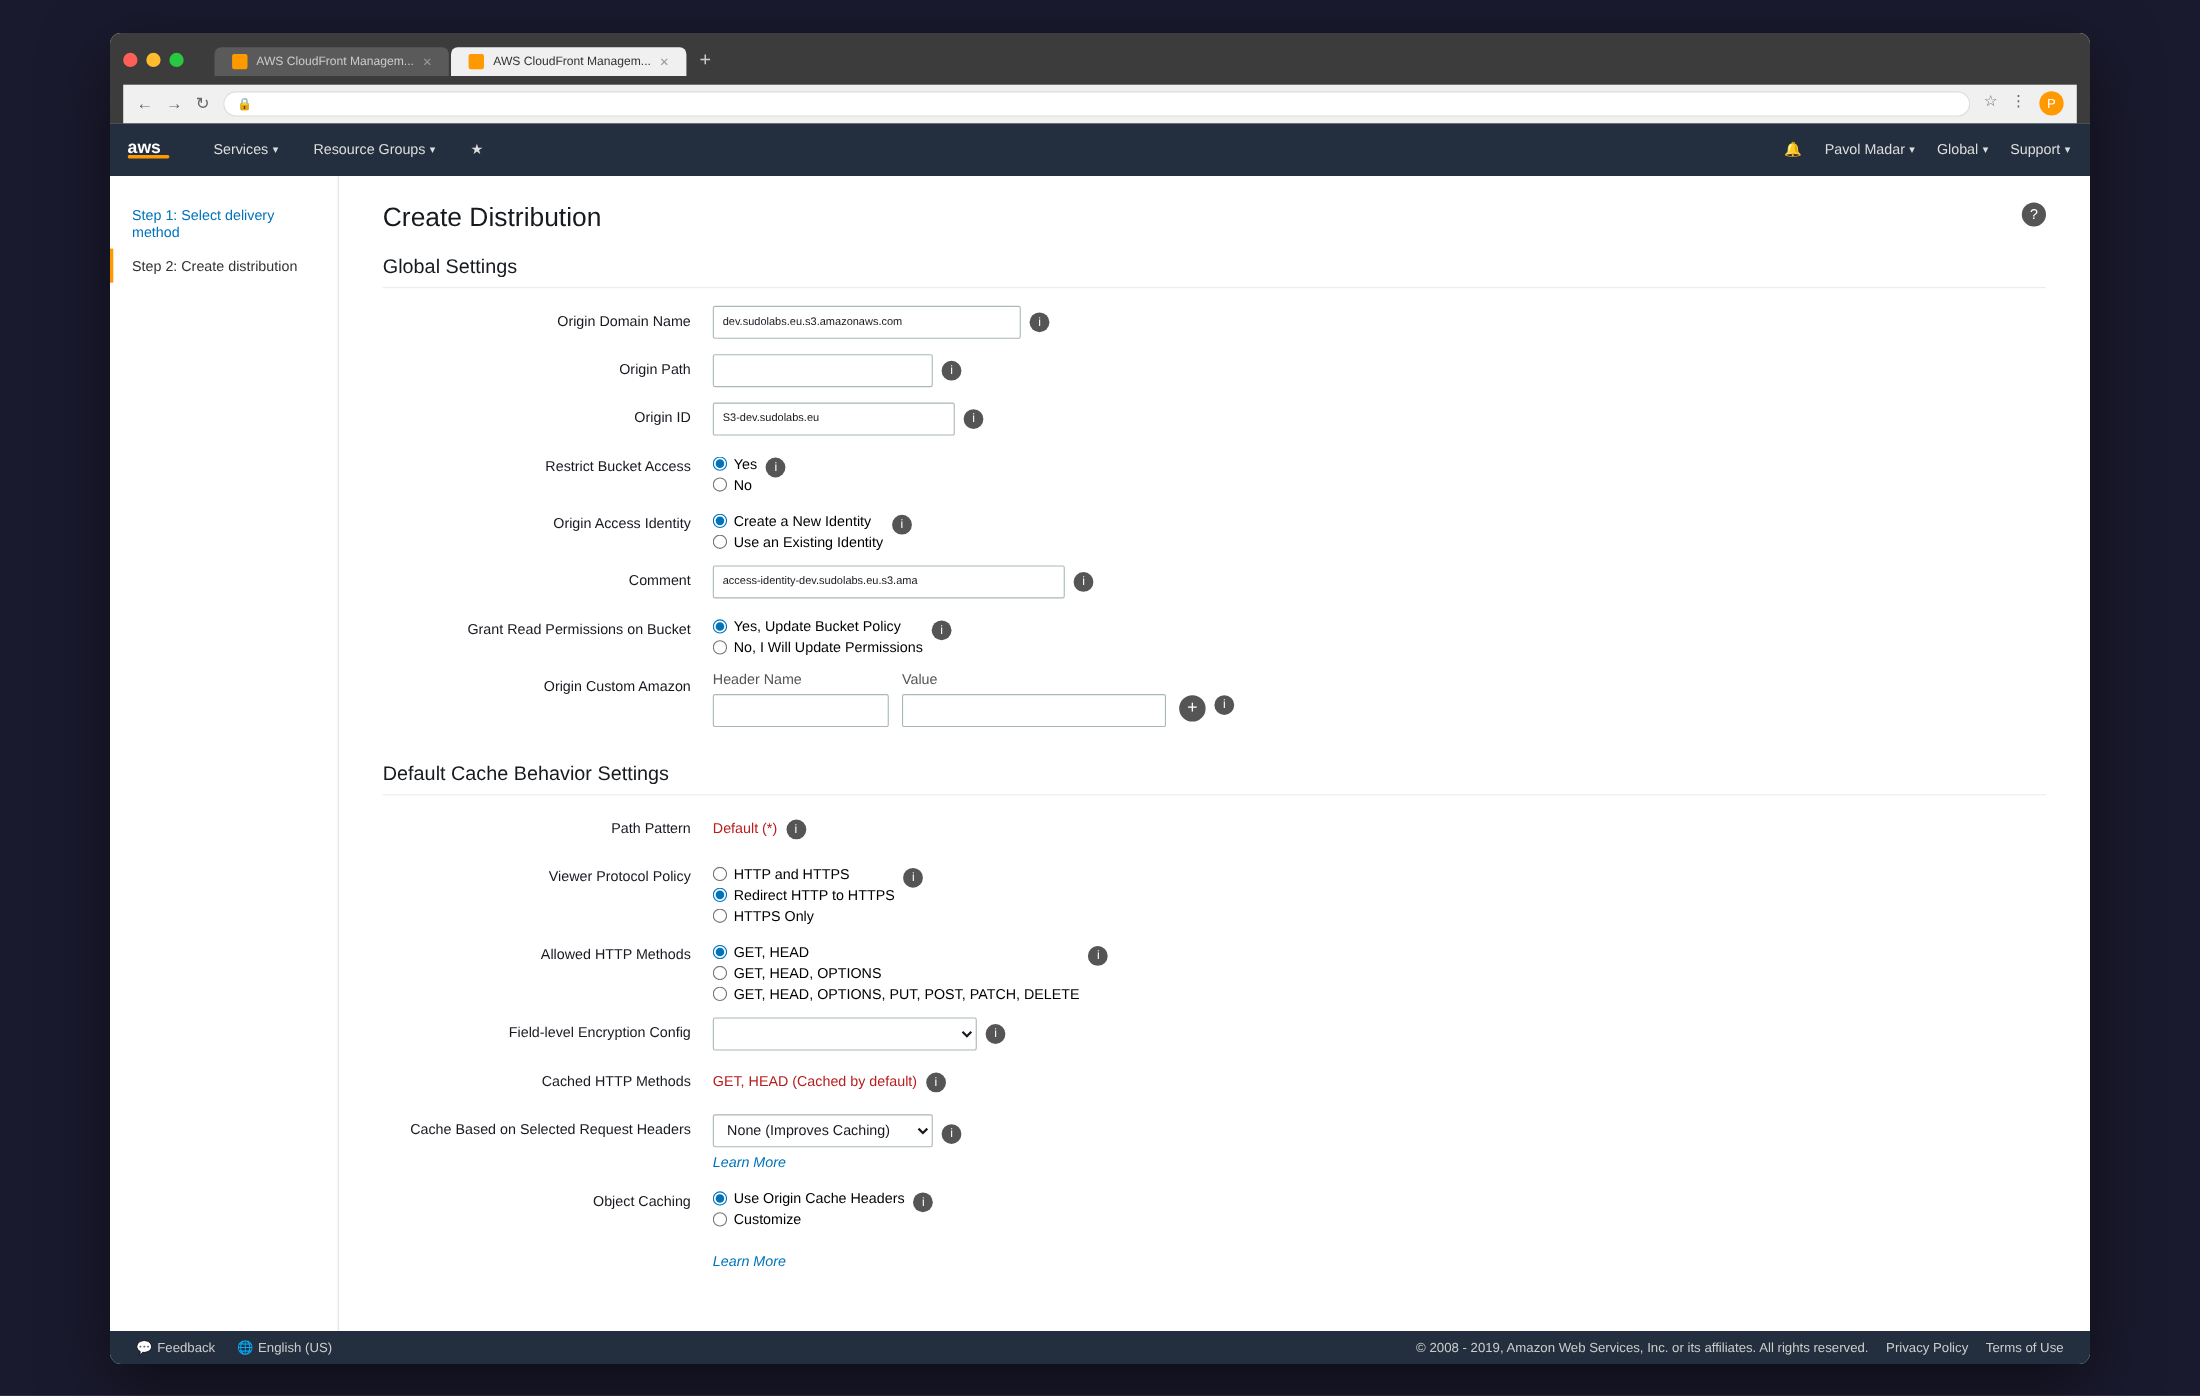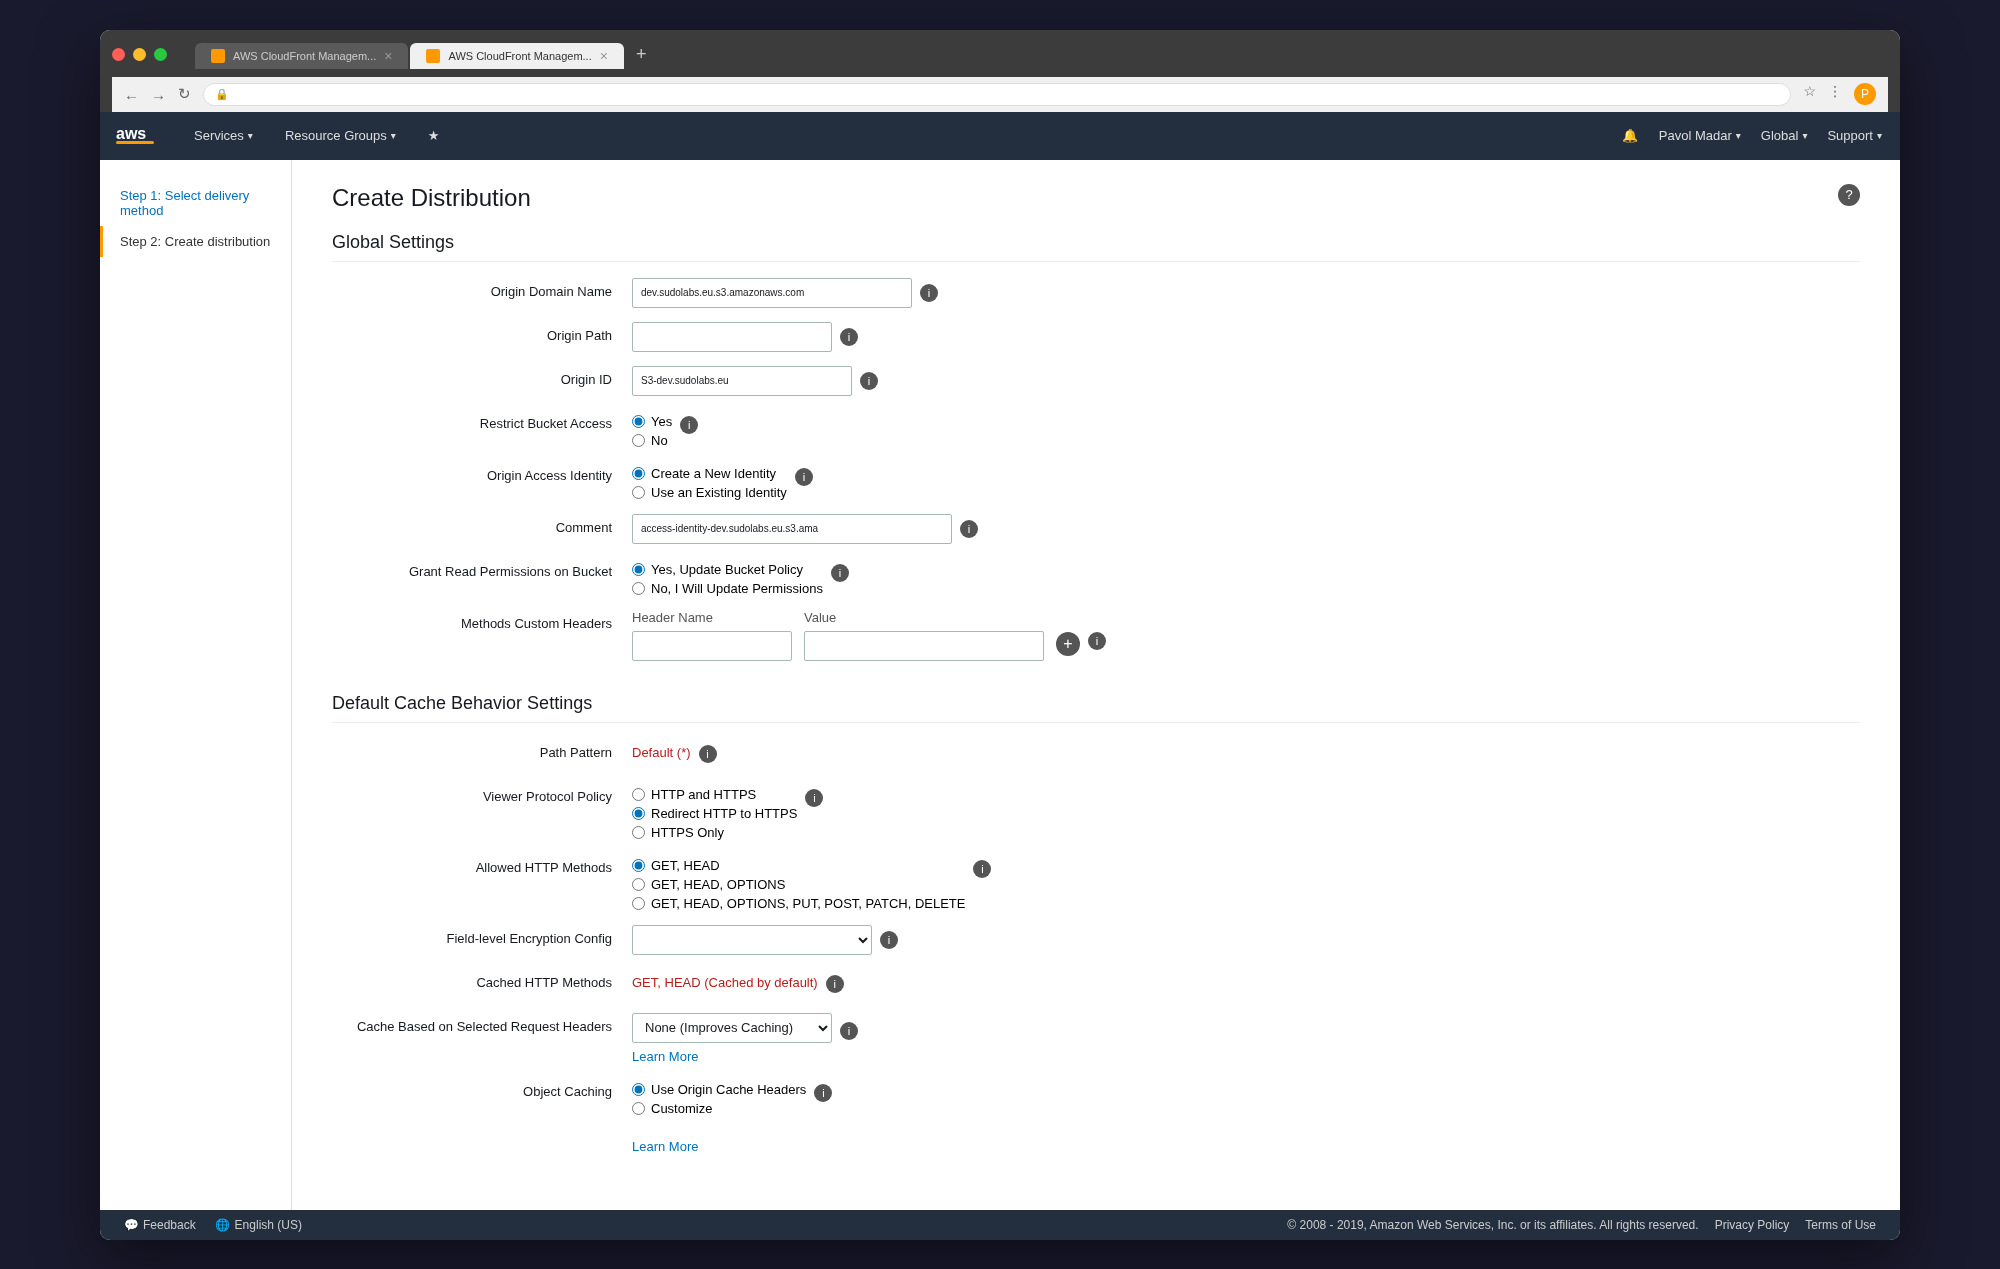--- a/index.html
+++ b/index.html
@@ -119,21 +119,21 @@
     }
     .nav-right { margin-left: auto; display: flex; align-items: center; gap: 16px; }
     .nav-right .nav-item { color: #ddd; }
     
     .app-body {
       display: flex;
       background: #f2f3f3;
       min-height: calc(1150px - 120px);
     }
     .sidebar {
-      width: 192px;
+      width: 208px;
       background: #fff;
       border-right: 1px solid #ddd;
       padding: 20px 0;
       flex-shrink: 0;
     }
     .sidebar-step {
       padding: 8px 20px;
       font-size: 13px;
       cursor: pointer;
     }
@@ -230,21 +230,21 @@
     .form-select {
       border: 1px solid #aab7b8;
       border-radius: 2px;
       padding: 4px 8px;
       font-size: 13px;
       color: #16191f;
       height: 30px;
       min-width: 200px;
       background: white;
     }
-    .learn-more { color: #0073bb; text-decoration: none; font-size: 13px; cursor: pointer; }
+    .learn-more { color: #0073bb; text-decoration: none; font-size: 13px; cursor: pointer; font-style: italic; }
     .add-btn {
       width: 24px;
       height: 24px;
       border-radius: 50%;
       background: #555;
       color: white;
       border: none;
       font-size: 16px;
       cursor: pointer;
       display: flex;
@@ -442,21 +442,21 @@
               <label class="radio-option">
                 <input type="radio" name="grant_read" value="no_update" style="">
                 <span>No, I Will Update Permissions</span>
               </label>
             </div>
             <div class="info-icon">i</div>
           </div>
         </div>
 
         <div class="form-row">
-          <div class="form-label">Methods Custom Headers</div>
+          <div class="form-label">Origin Custom Amazon</div>
           <div class="form-control-area">
             <div style="display:flex;flex-direction:column;gap:4px;">
               <div class="header-value-row">
                 <div class="header-col">
                   <span class="header-col-label">Header Name</span>
                   <input class="form-input" type="text" style="min-width: 160px;">
                 </div>
                 <div class="header-col">
                   <span class="header-col-label">Value</span>
                   <input class="form-input value-input" type="text" style="min-width: 240px;">

